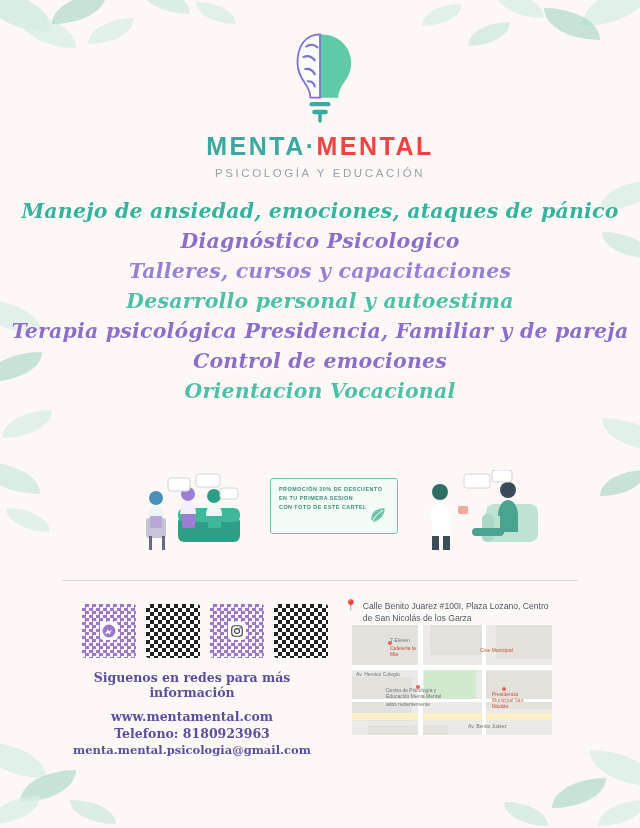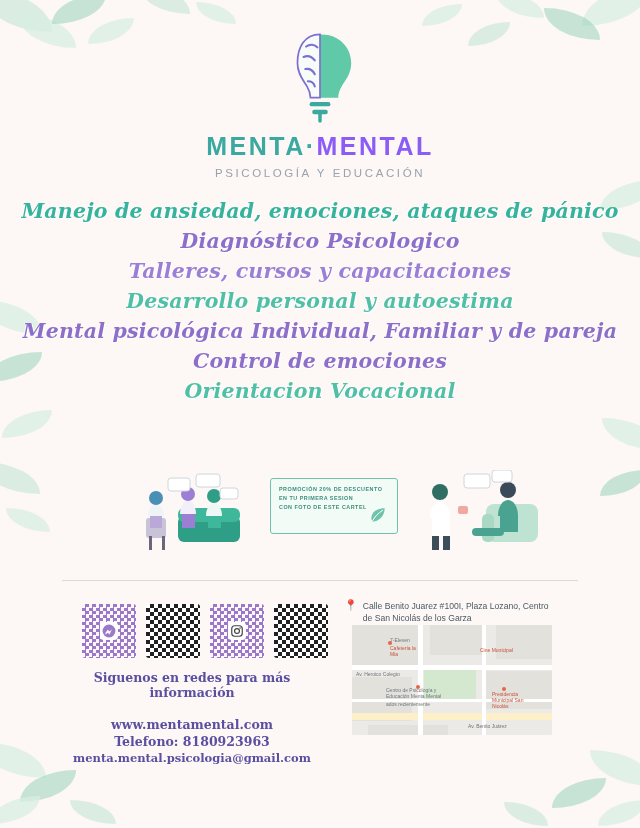--- a/index.html
+++ b/index.html
@@ -39,21 +39,21 @@
   }
   .logo-mark { width: 104px; height: 104px; }
   .brand {
     margin-top: 4px;
     font-size: 25px;
     letter-spacing: 2.5px;
     font-weight: bold;
     color: #3aa9a0;
   }
   .brand .dot { color: #3aa9a0; }
-  .brand .b2 { color: #8b5cf6; }
+  .brand .b2 { color: #ef4444; }
   .brand-sub {
     margin-top: 6px;
     font-size: 11.5px;
     letter-spacing: 2.6px;
     color: #9aa3ab;
   }
 
   
   .services {
     position: absolute;
@@ -148,21 +148,21 @@
 
   .contact {
     position: absolute;
     top: 670px; left: 62px;
     width: 260px;
     text-align: center;
     color: #5b4fa0;
     font-family: "DejaVu Serif", serif;
     font-weight: bold;
   }
-  .contact .l1 { font-size: 12.5px; margin-bottom: 17px; }
+  .contact .l1 { font-size: 12.5px; margin-bottom: 9px; }
   .contact .l2 { font-size: 12.5px; margin-bottom: 2px; }
   .contact .l3 { font-size: 12.5px; margin-bottom: 2px; }
   .contact .l4 { font-size: 11.5px; }
 
   
   .addr {
     position: absolute;
     top: 600px; left: 344px;
     width: 212px;
     display: flex;
@@ -258,21 +258,21 @@
       <span>MENTA</span><span class="dot">·</span><span class="b2">MENTAL</span>
     </div>
     <div class="brand-sub">PSICOLOGÍA Y EDUCACIÓN</div>
   </div>
 
   <div class="services">
     <div class="svc c-teal">Manejo de ansiedad, emociones, ataques de pánico</div>
     <div class="svc c-grape">Diagnóstico Psicologico</div>
     <div class="svc c-purple">Talleres, cursos y capacitaciones</div>
     <div class="svc c-mint">Desarrollo personal y autoestima</div>
-    <div class="svc c-grape">Mental psicológica Individual, Familiar y de pareja</div>
+    <div class="svc c-grape">Terapia psicológica Presidencia, Familiar y de pareja</div>
     <div class="svc c-grape">Control de emociones</div>
     <div class="svc c-mint">Orientacion Vocacional</div>
   </div>
 
   <div class="illus">
 
     <svg width="150" height="90" viewBox="0 0 150 90" style="position:absolute;left:122px;top:4px;">
       <rect x="56" y="44" width="62" height="26" rx="6" fill="#2f9e86"></rect>
       <rect x="56" y="36" width="62" height="14" rx="6" fill="#3fb79b"></rect>
       <rect x="24" y="46" width="20" height="20" rx="3" fill="#c9c3d8"></rect>

